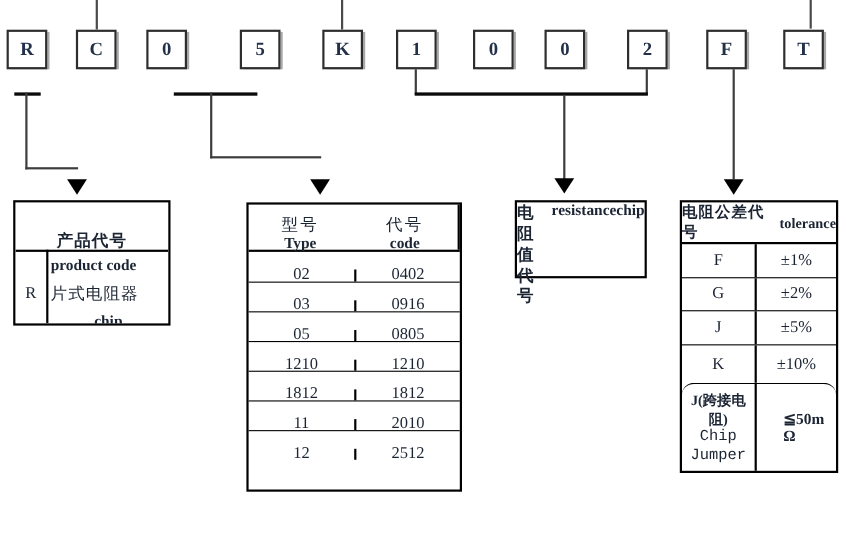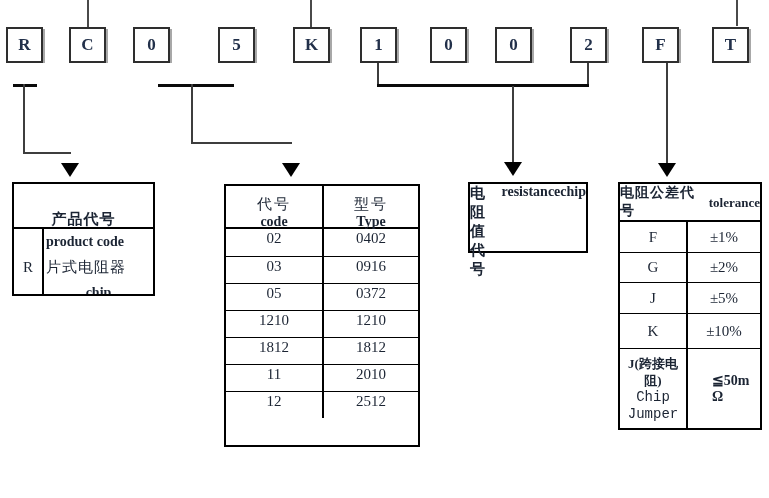--- a/index.html
+++ b/index.html
@@ -38,35 +38,35 @@
   
   .size-table{left:224px;top:184px;width:196px;height:263px;display:flex;flex-direction:column;}
   .size-head{display:flex;height:43px;box-sizing:border-box;border-bottom:2px solid #000;}
   .size-head-cell{box-sizing:border-box;display:flex;flex-direction:column;align-items:center;justify-content:flex-end;padding-bottom:0;}
   .size-head-cell .cn{font-size:15px;letter-spacing:2px;}
   .size-head-cell .en{font-size:14px;font-weight:600;line-height:15px;margin-bottom:-2px;}
   .size-col1{width:98px;border-right:2px solid #000;}
   .size-col2{flex:1;}
   .size-row{display:flex;height:27px;box-sizing:border-box;}
   .size-row + .size-row{border-top:1.5px solid #000;}
-  .size-cell{box-sizing:border-box;display:flex;align-items:flex-start;justify-content:center;font-size:15px;line-height:15px;}
+  .size-cell{box-sizing:border-box;display:flex;align-items:flex-end;justify-content:center;font-size:15px;line-height:15px;margin-top:16px;}
   .size-cell span{position:relative;bottom:-2px;}
   
   .res-box{left:468px;top:182px;width:120px;height:71px;display:flex;flex-direction:row;align-items:flex-start;justify-content:center;}
   .res-box .cn{font-size:15px;font-weight:bold;letter-spacing:1px;}
   .res-box .en{font-size:14px;font-weight:bold;line-height:16px;}
   
   .tol-table{left:618px;top:182px;width:144px;height:248px;display:flex;flex-direction:column;}
   .tol-head{height:38px;box-sizing:border-box;border-bottom:2px solid #000;display:flex;flex-direction:row;align-items:center;justify-content:center;}
   .tol-head .cn{font-size:14px;font-weight:bold;letter-spacing:1px;}
   .tol-head .en{font-size:13px;font-weight:bold;line-height:13px;}
   .tol-row{display:flex;box-sizing:border-box;}
   .tol-row + .tol-row{border-top:1.5px solid #000;}
   .tol-row-f{height:30px;}.tol-row-g{height:30px;}.tol-row-j{height:31px;}.tol-row-k{height:35px;}
-  .tol-row-jumper{flex:1;}
+  .tol-row-jumper{flex:1;border-radius:11px;}
   .tol-c1{width:68px;border-right:2px solid #000;box-sizing:border-box;display:flex;align-items:center;justify-content:center;font-size:15px;}
   .tol-c2{flex:1;display:flex;align-items:center;justify-content:center;font-size:15px;}
   .jumper-lines{flex-direction:column;line-height:17px;}
   .jumper-lines .cnb{font-size:13px;font-weight:bold;}
   .jumper-lines .mono{font-family:"Liberation Mono","DejaVu Sans Mono",monospace;font-size:14px;}
   .tol-val-bold{font-weight:bold;font-size:14px;margin-left:24px;}
 </style>
 </head>
 <body>
 
@@ -134,28 +134,28 @@
     <div class="prod-sep"></div>
     <div class="prod-div"></div>
     <div class="prod-title-en">product code</div>
     <div class="prod-code">R</div>
     <div class="prod-desc-cn">片式电阻器</div>
     <div class="prod-desc-en">chip</div>
   </div>
 
   <div class="dg-table size-table">
     <div class="size-head">
+      <div class="size-head-cell size-col2">
+        <span class="cn">型号</span>
+        <span class="en">Type</span>
+      </div>
       <div class="size-head-cell size-col1">
         <span class="cn">代号</span>
         <span class="en">code</span>
       </div>
-      <div class="size-head-cell size-col2">
-        <span class="cn">型号</span>
-        <span class="en">Type</span>
-      </div>
     </div>
     <div class="size-row">
       <div class="size-cell size-col1">
           <span>02</span>
         </div>
       <div class="size-cell size-col2">
           <span>0402</span>
         </div>
     </div>
     <div class="size-row">
@@ -164,21 +164,21 @@
         </div>
       <div class="size-cell size-col2">
           <span>0916</span>
         </div>
     </div>
     <div class="size-row">
       <div class="size-cell size-col1">
           <span>05</span>
         </div>
       <div class="size-cell size-col2">
-          <span>0372</span>
+          <span>0805</span>
         </div>
     </div>
     <div class="size-row">
       <div class="size-cell size-col1">
           <span>1210</span>
         </div>
       <div class="size-cell size-col2">
           <span>1210</span>
         </div>
     </div>

